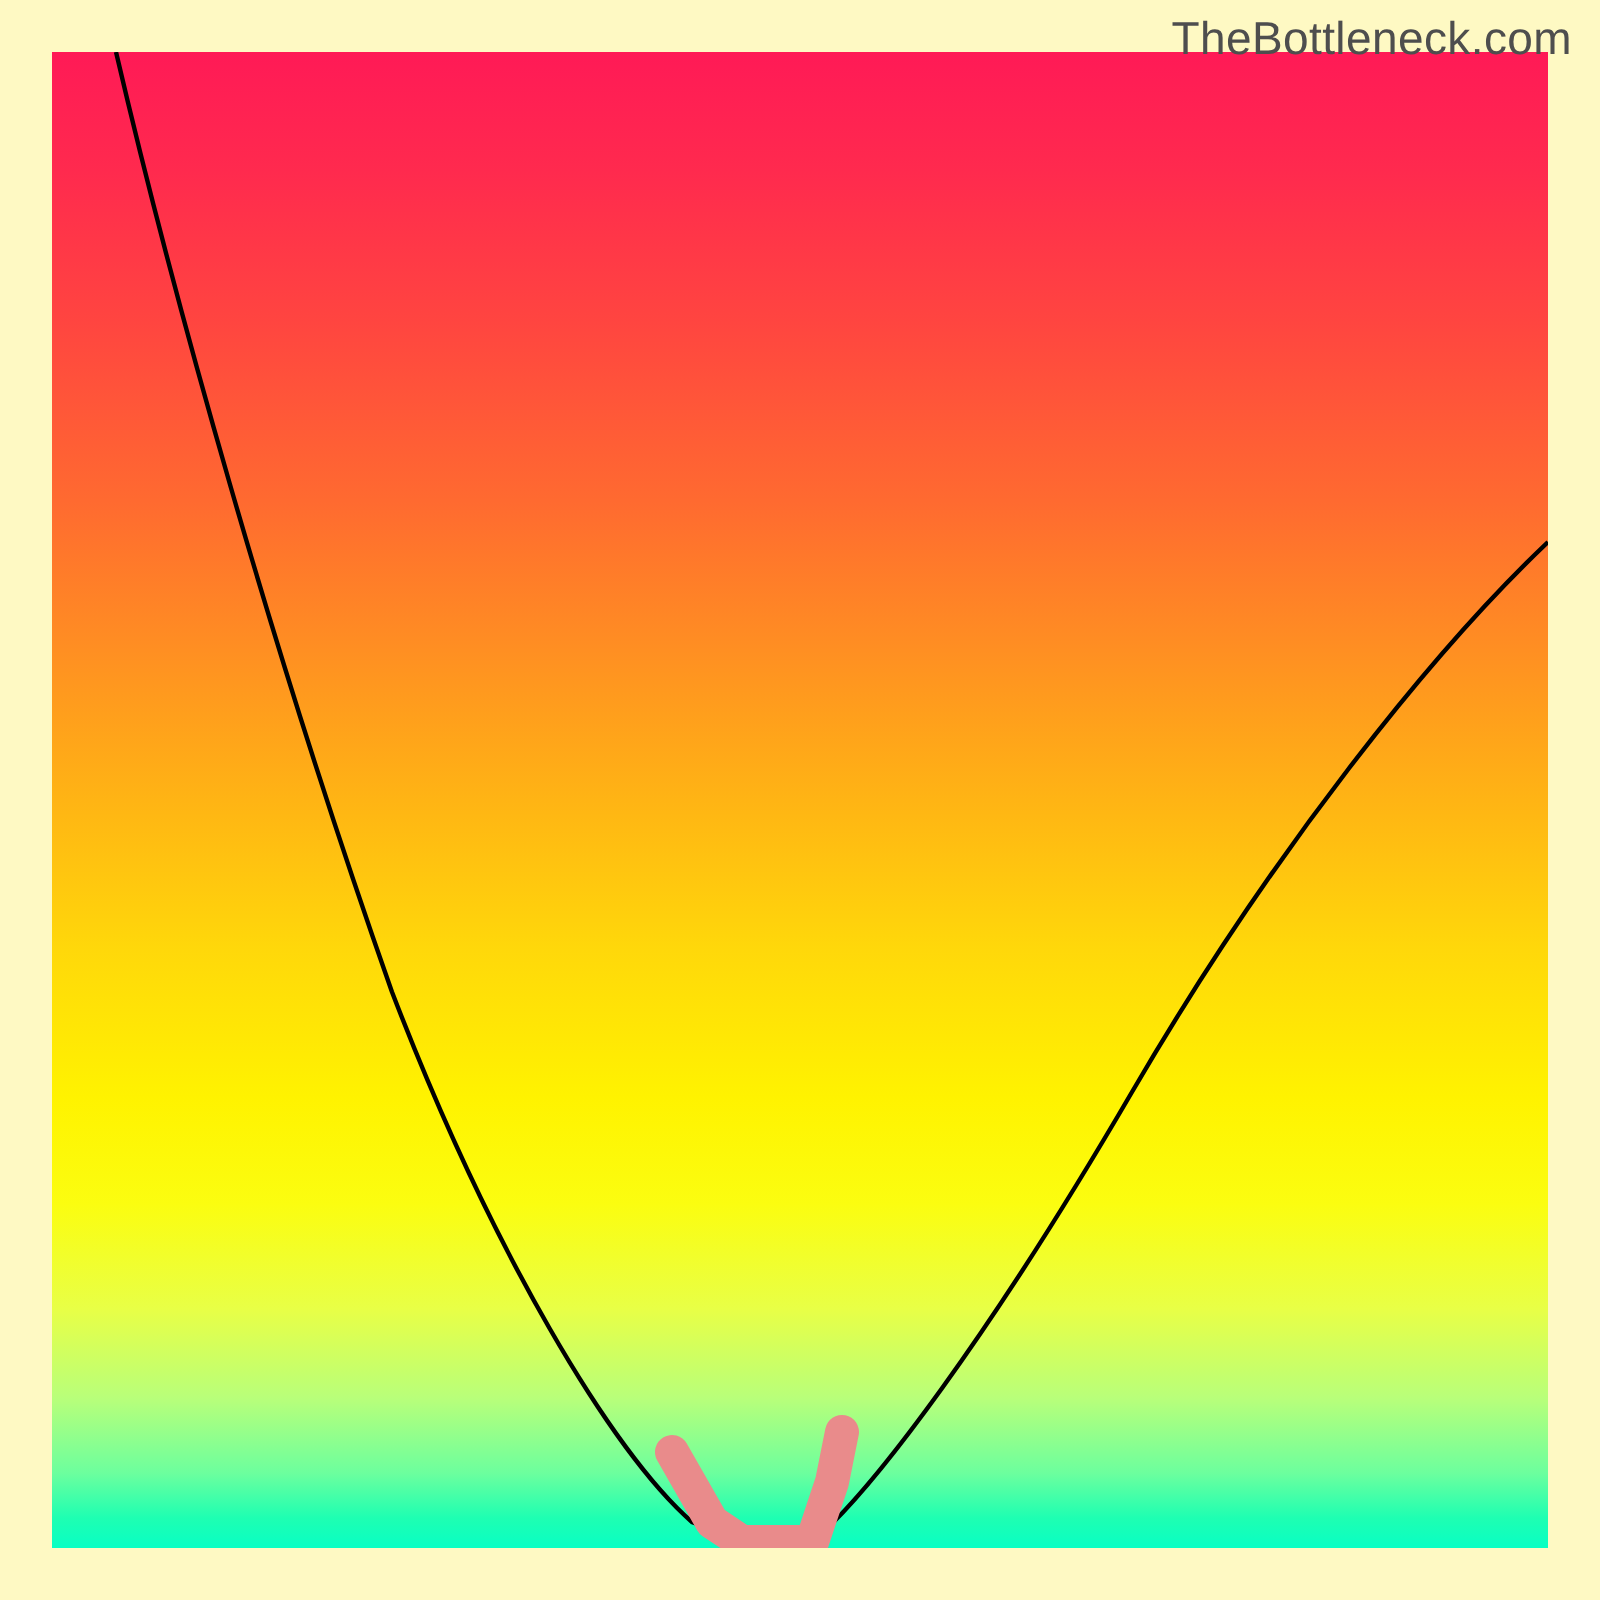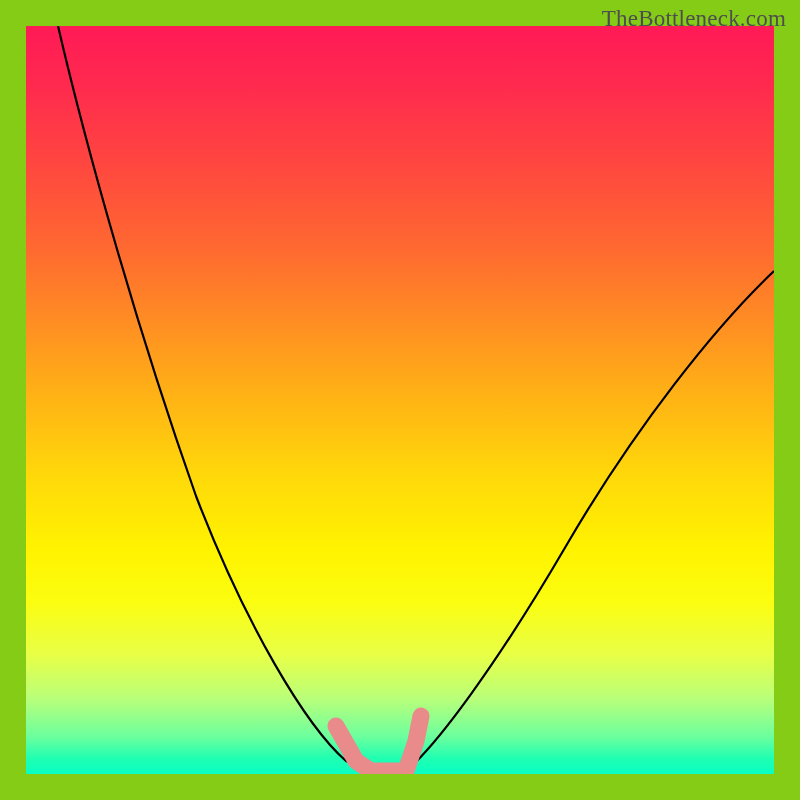--- a/index.html
+++ b/index.html
@@ -1,17 +1,17 @@
 <!DOCTYPE html>
 <html><head>
 <meta charset="utf-8">
 <style>
   * { margin: 0; padding: 0; box-sizing: border-box; }
   body { width: 800px; height: 800px; overflow: hidden; background: #000; font-family: Arial, sans-serif; }
-  .frame { width: 800px; height: 800px; position: relative; background: #84cc16; font-family: Liberation Serif, serif; }
+  .frame { width: 800px; height: 800px; position: relative; background: #fef9c3; }
   .plot-area {
     position: absolute;
     left: 26px;
     top: 26px;
     width: 748px;
     height: 748px;
     background: linear-gradient(to bottom,
       #ff1a56 0%,
       #ff2a4e 8%,
       #ff4540 18%,

